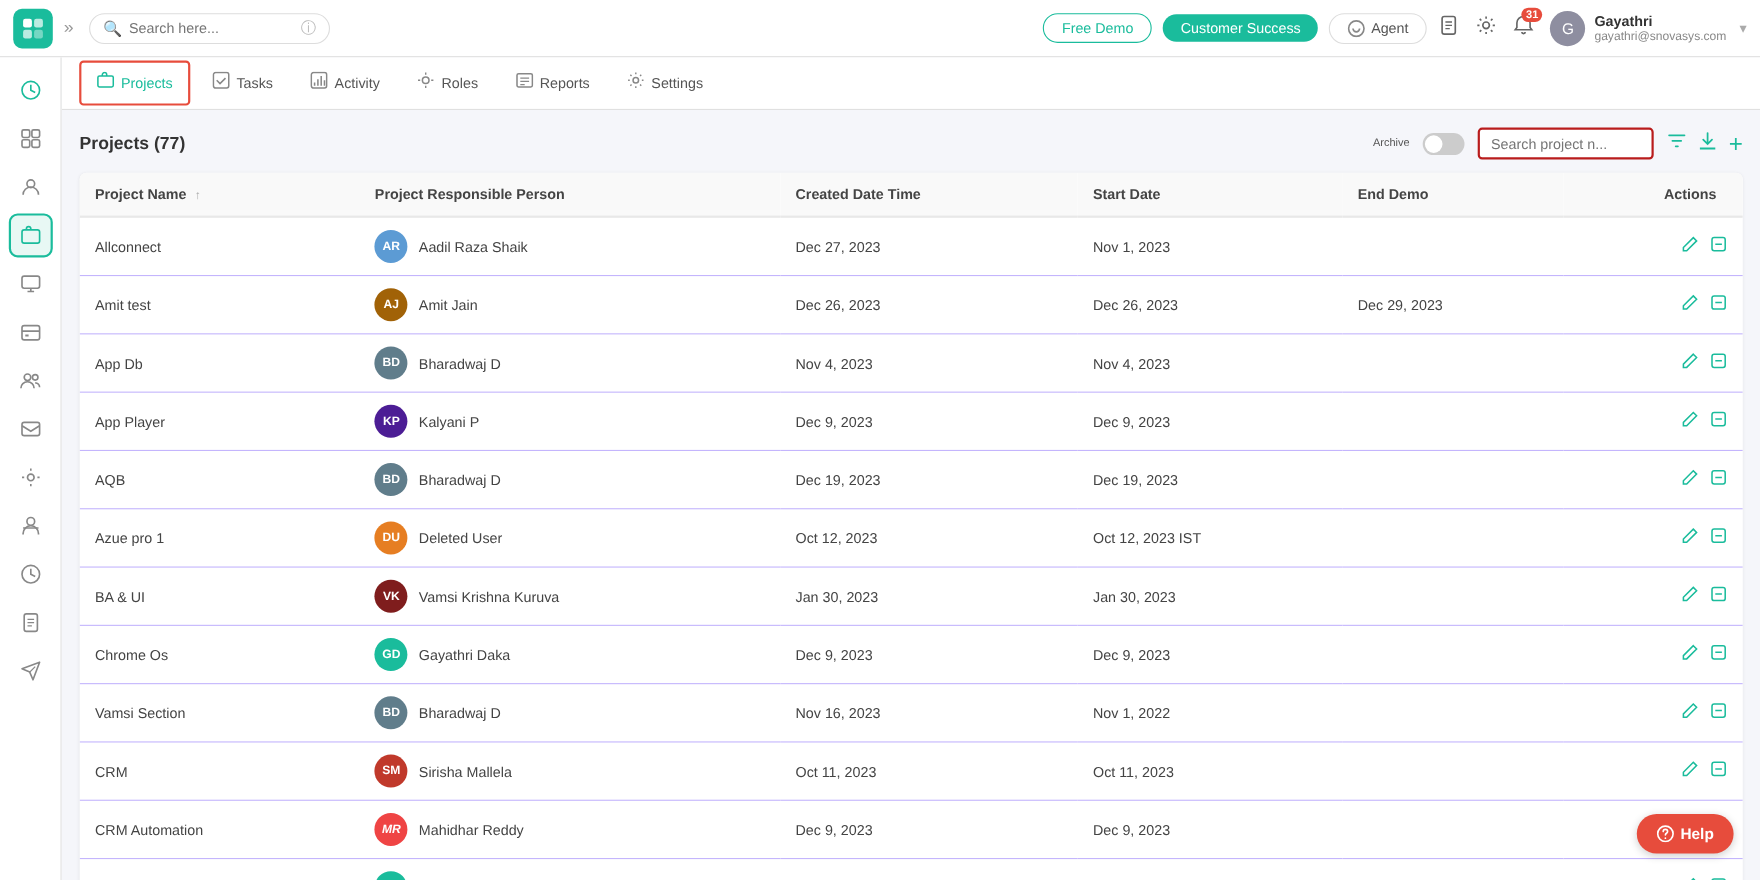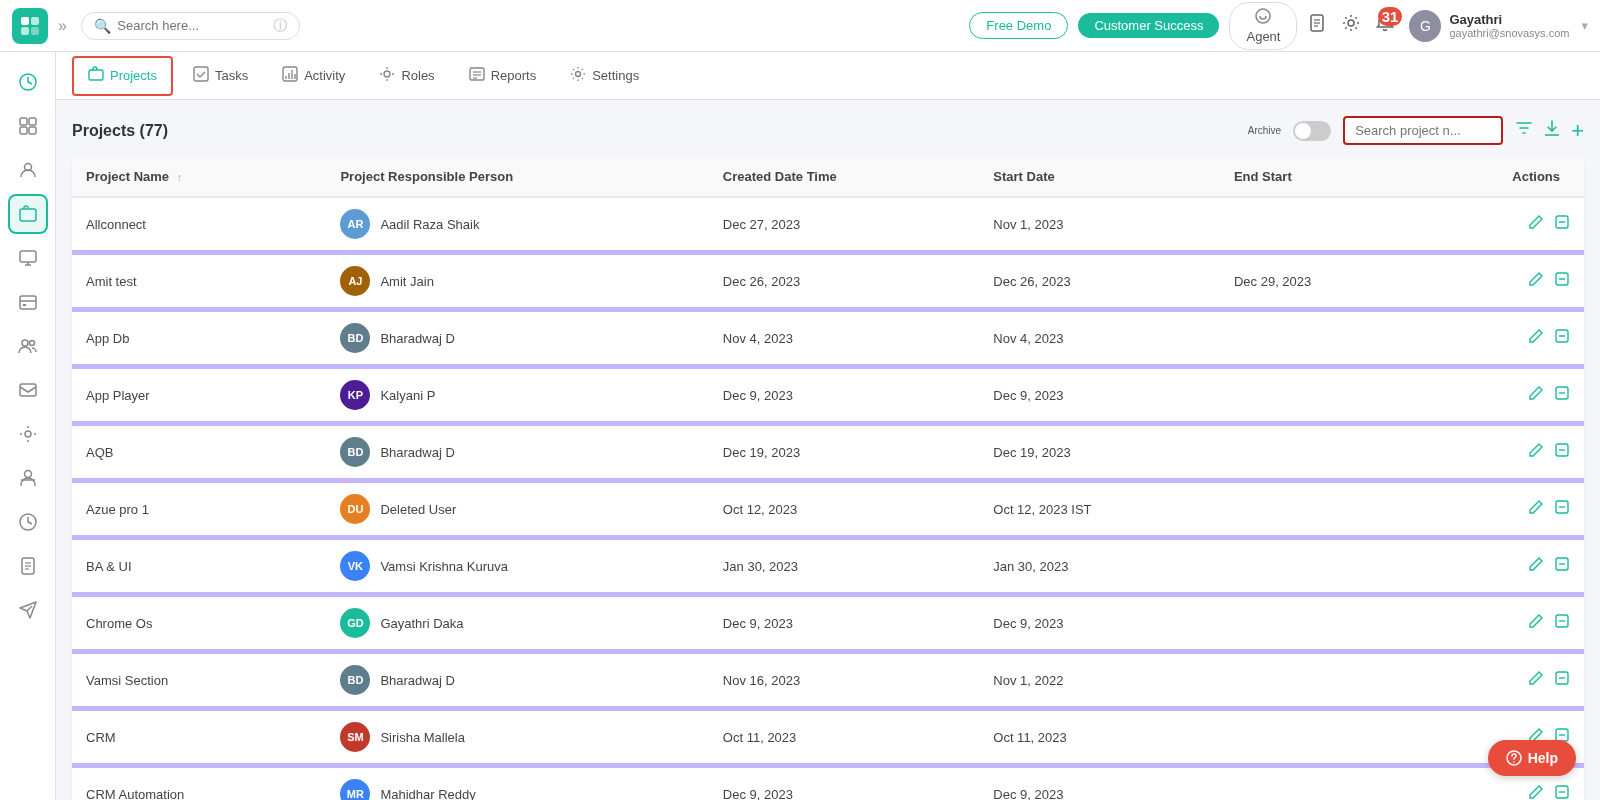--- a/index.html
+++ b/index.html
@@ -28,28 +28,28 @@
     .btn-free-demo {
       border: 1px solid #1abc9c; color: #1abc9c; background: #fff;
       border-radius: 20px; padding: 5px 16px; cursor: pointer; font-size: 13px; font-weight: 500;
     }
     .btn-customer-success {
       background: #1abc9c; color: #fff;
       border: none; border-radius: 20px; padding: 5px 16px; cursor: pointer; font-size: 13px; font-weight: 500;
     }
     .btn-agent {
       border: 1px solid #ddd; color: #555; background: #fff;
-      border-radius: 20px; padding: 5px 16px; cursor: pointer; font-size: 13px; display: flex; align-items: center; gap: 5px; flex-direction: column;
+      border-radius: 20px; padding: 5px 16px; cursor: pointer; font-size: 13px; display: flex; align-items: center; gap: 5px;
     }
     .topbar-icons { display: flex; align-items: center; gap: 14px; }
     .topbar-icon { color: #555; font-size: 18px; cursor: pointer; position: relative; }
     .badge {
       position: absolute; top: -6px; right: -7px;
       background: #e74c3c; color: #fff; border-radius: 10px;
-      font-size: 15px; padding: 1px 4px; font-weight: bold;
+      font-size: 10px; padding: 1px 4px; font-weight: bold;
     }
     .topbar-user { display: flex; align-items: center; gap: 8px; cursor: pointer; }
     .topbar-avatar { width: 32px; height: 32px; border-radius: 50%; background: #ccc; overflow: hidden; display: flex; align-items: center; justify-content: center; font-size: 14px; color: #fff; background: #8e8ea0; }
     .topbar-user-info { display: flex; flex-direction: column; }
     .topbar-user-name { font-weight: 600; font-size: 13px; }
     .topbar-user-email { font-size: 11px; color: #888; }
 
     
     .sidebar {
       position: fixed; left: 0; top: 52px; bottom: 0;
@@ -112,21 +112,21 @@
     .table-container {
       background: #fff; border-radius: 6px; box-shadow: 0 1px 3px rgba(0,0,0,0.07);
       overflow: hidden;
     }
     table { width: 100%; border-collapse: collapse; }
     thead tr { background: #f9f9f9; border-bottom: 2px solid #e8e8e8; }
     thead th {
       padding: 12px 14px; text-align: left; font-weight: 600;
       font-size: 13px; color: #444; white-space: nowrap;
     }
-    tbody tr { border-bottom: 5px solid #c4b5fd; transition: background 0.15s; margin-top: 22px; }
+    tbody tr { border-bottom: 1px solid #c4b5fd; transition: background 0.15s; margin-top: 22px; }
     tbody td { padding: 11px 14px; font-size: 13px; color: #444; }
 
     .person-cell { display: flex; align-items: center; gap: 10px; }
     .avatar-sm {
       width: 30px; height: 30px; border-radius: 50%; display: flex; align-items: center;
       justify-content: center; font-size: 11px; font-weight: bold; color: #fff; flex-shrink: 0; overflow: hidden;
     }
     .action-icons { display: flex; gap: 10px; }
     .action-icon { color: #1abc9c; font-size: 16px; cursor: pointer; }
 
@@ -391,21 +391,21 @@
       <table>
         <thead>
           <tr>
             <th>
               <span>Project Name</span>
               <span class="sort-icon">↑</span>
             </th>
             <th>Project Responsible Person</th>
             <th>Created Date Time</th>
             <th>Start Date</th>
-            <th>End Start</th>
+            <th>End Demo</th>
             <th style="text-align:right; padding-right: 24px;">Actions</th>
           </tr>
         </thead>
         <tbody id="projects-tbody">
         <tr>
     <td>Allconnect</td>
     <td>
       <div class="person-cell">
         <div class="avatar-sm" style="background:#5c9bd4;">AR</div>
         <span>Aadil Raza Shaik</span>
@@ -562,21 +562,21 @@
                       <path d="M5 8h6" stroke="#1abc9c" stroke-width="1.4"></path>
                     </svg>
         </span>
       </div>
     </td>
   </tr>
             <tr>
     <td>BA &amp; UI</td>
     <td>
       <div class="person-cell">
-        <div class="avatar-sm" style="background:#3b82f6;">VK</div>
+        <div class="avatar-sm" style="background:#7f1d1d;">VK</div>
         <span>Vamsi Krishna Kuruva</span>
       </div>
     </td>
     <td>Jan 30, 2023</td>
     <td>Jan 30, 2023</td>
     <td></td>
     <td>
       <div class="action-icons" style="justify-content:flex-end;">
         <span class="action-icon">
           <svg width="16" height="16" viewBox="0 0 16 16" fill="none">
@@ -670,21 +670,21 @@
                       <path d="M5 8h6" stroke="#1abc9c" stroke-width="1.4"></path>
                     </svg>
         </span>
       </div>
     </td>
   </tr>
             <tr>
     <td>CRM Automation</td>
     <td>
       <div class="person-cell">
-        <div class="avatar-sm" style="background:#3b82f6;">MR</div>
+        <div class="avatar-sm" style="background:#ef4444;font-style:italic;">MR</div>
         <span>Mahidhar Reddy</span>
       </div>
     </td>
     <td>Dec 9, 2023</td>
     <td>Dec 9, 2023</td>
     <td></td>
     <td>
       <div class="action-icons" style="justify-content:flex-end;">
         <span class="action-icon">
           <svg width="16" height="16" viewBox="0 0 16 16" fill="none">

